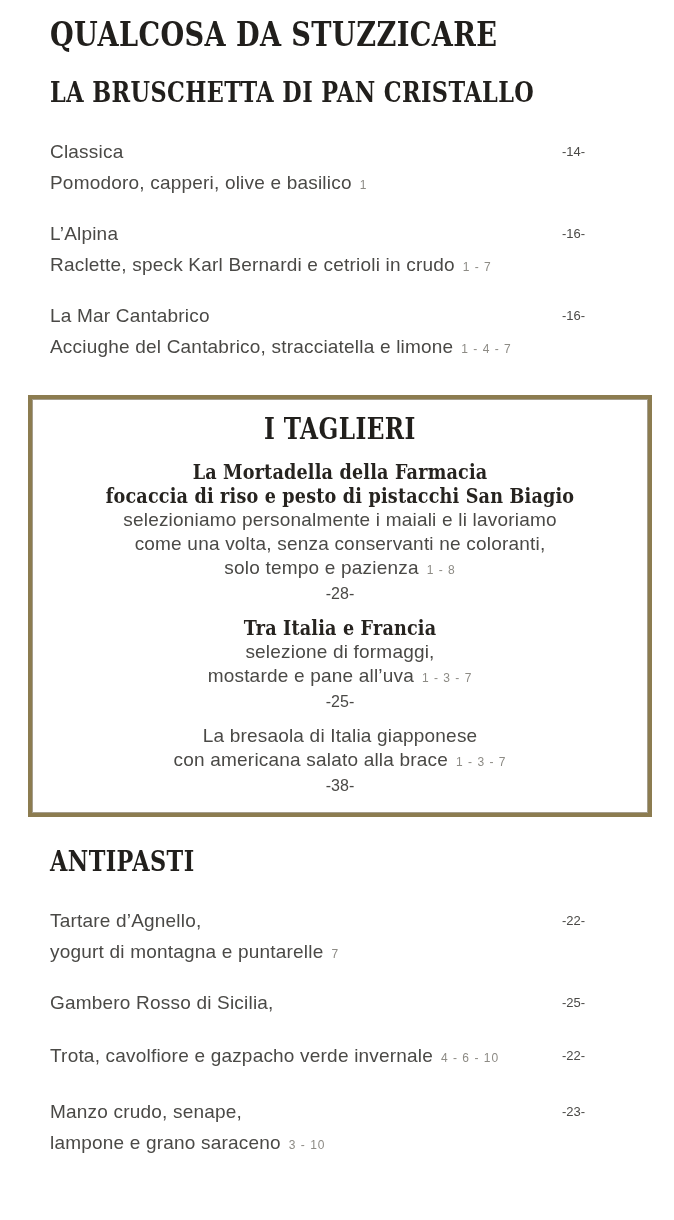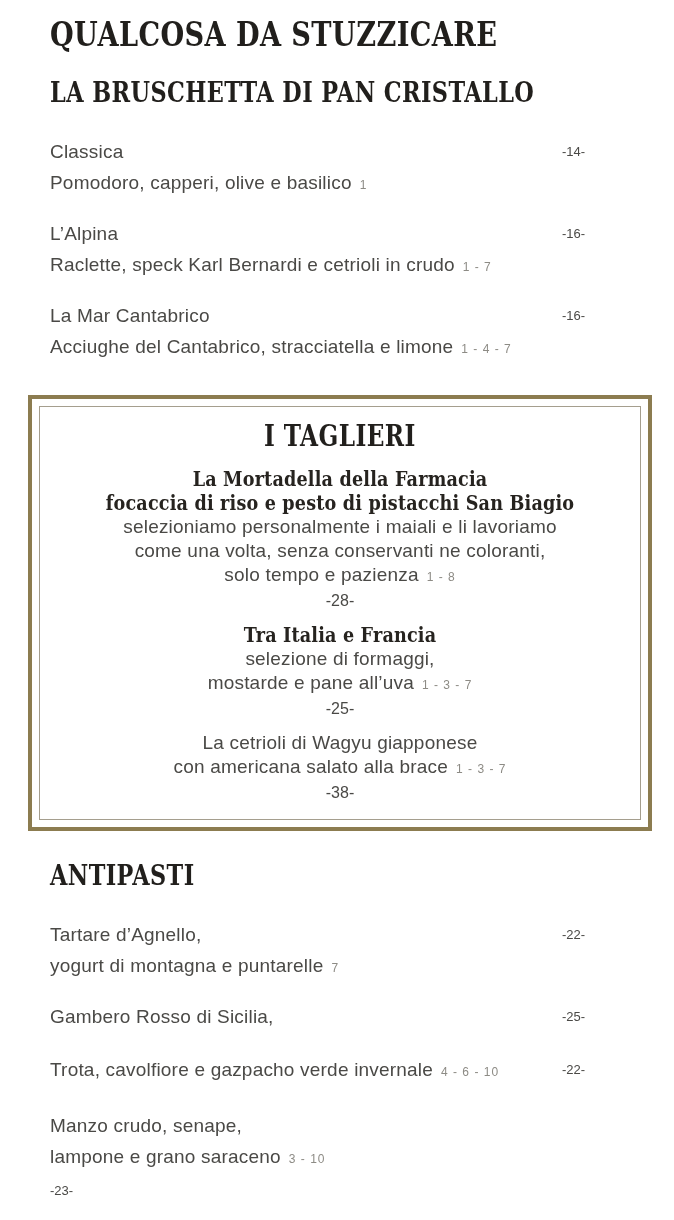--- a/index.html
+++ b/index.html
@@ -61,21 +61,20 @@
     font-size: 13px;
     line-height: 31px;
     color: #4a4946;
     white-space: nowrap;
   }
 
   
   .box {
     margin: 30px 22px 0 28px;
     border: 4px solid #8c7c50;
-    padding: 7px;
     background: #ffffff;
   }
   .box-inner {
     border: 1px solid #a59e8e;
     padding: 14px 18px 14px;
     text-align: center;
   }
   .box-title {
     display: inline-block;
     font-family: "DejaVu Serif", serif;
@@ -165,21 +164,21 @@
       </div>
 
       <div class="entry">
         <div class="entry-title-line">Tra Italia e Francia</div>
         <div class="entry-desc-line">selezione di formaggi,</div>
         <div class="entry-desc-line"><span>mostarde e pane all’uva</span><span class="allergen">1 - 3 - 7</span></div>
         <div class="entry-price">-25-</div>
       </div>
 
       <div class="entry">
-        <div class="entry-desc-line">La cetrioli di Wagyu giapponese</div>
+        <div class="entry-desc-line">La bresaola di Italia giapponese</div>
         <div class="entry-desc-line"><span>con americana salato alla brace</span><span class="allergen">1 - 3 - 7</span></div>
         <div class="entry-price">-38-</div>
       </div>
 
     </div>
   </div>
 
   <div class="content">
     <div class="h2" style="margin-top:30px;">ANTIPASTI</div>
 
@@ -200,21 +199,21 @@
         <div class="price">-25-</div>
       </div>
 
       <div class="menu-item" style="margin-top:22px;">
         <div class="item-lines">
           <div class="item-line"><span>Trota, cavolfiore e gazpacho verde invernale</span><span class="allergen">4 - 6 - 10</span></div>
         </div>
         <div class="price">-22-</div>
       </div>
 
-      <div class="menu-item" style="margin-top:22px;flex-direction:column;">
+      <div class="menu-item" style="margin-top:22px;">
         <div class="item-lines">
           <div class="item-line"><span>Manzo crudo, senape,</span></div>
           <div class="item-line"><span>lampone e grano saraceno</span><span class="allergen">3 - 10</span></div>
         </div>
         <div class="price">-23-</div>
       </div>
 
     </div>
   </div>
 

